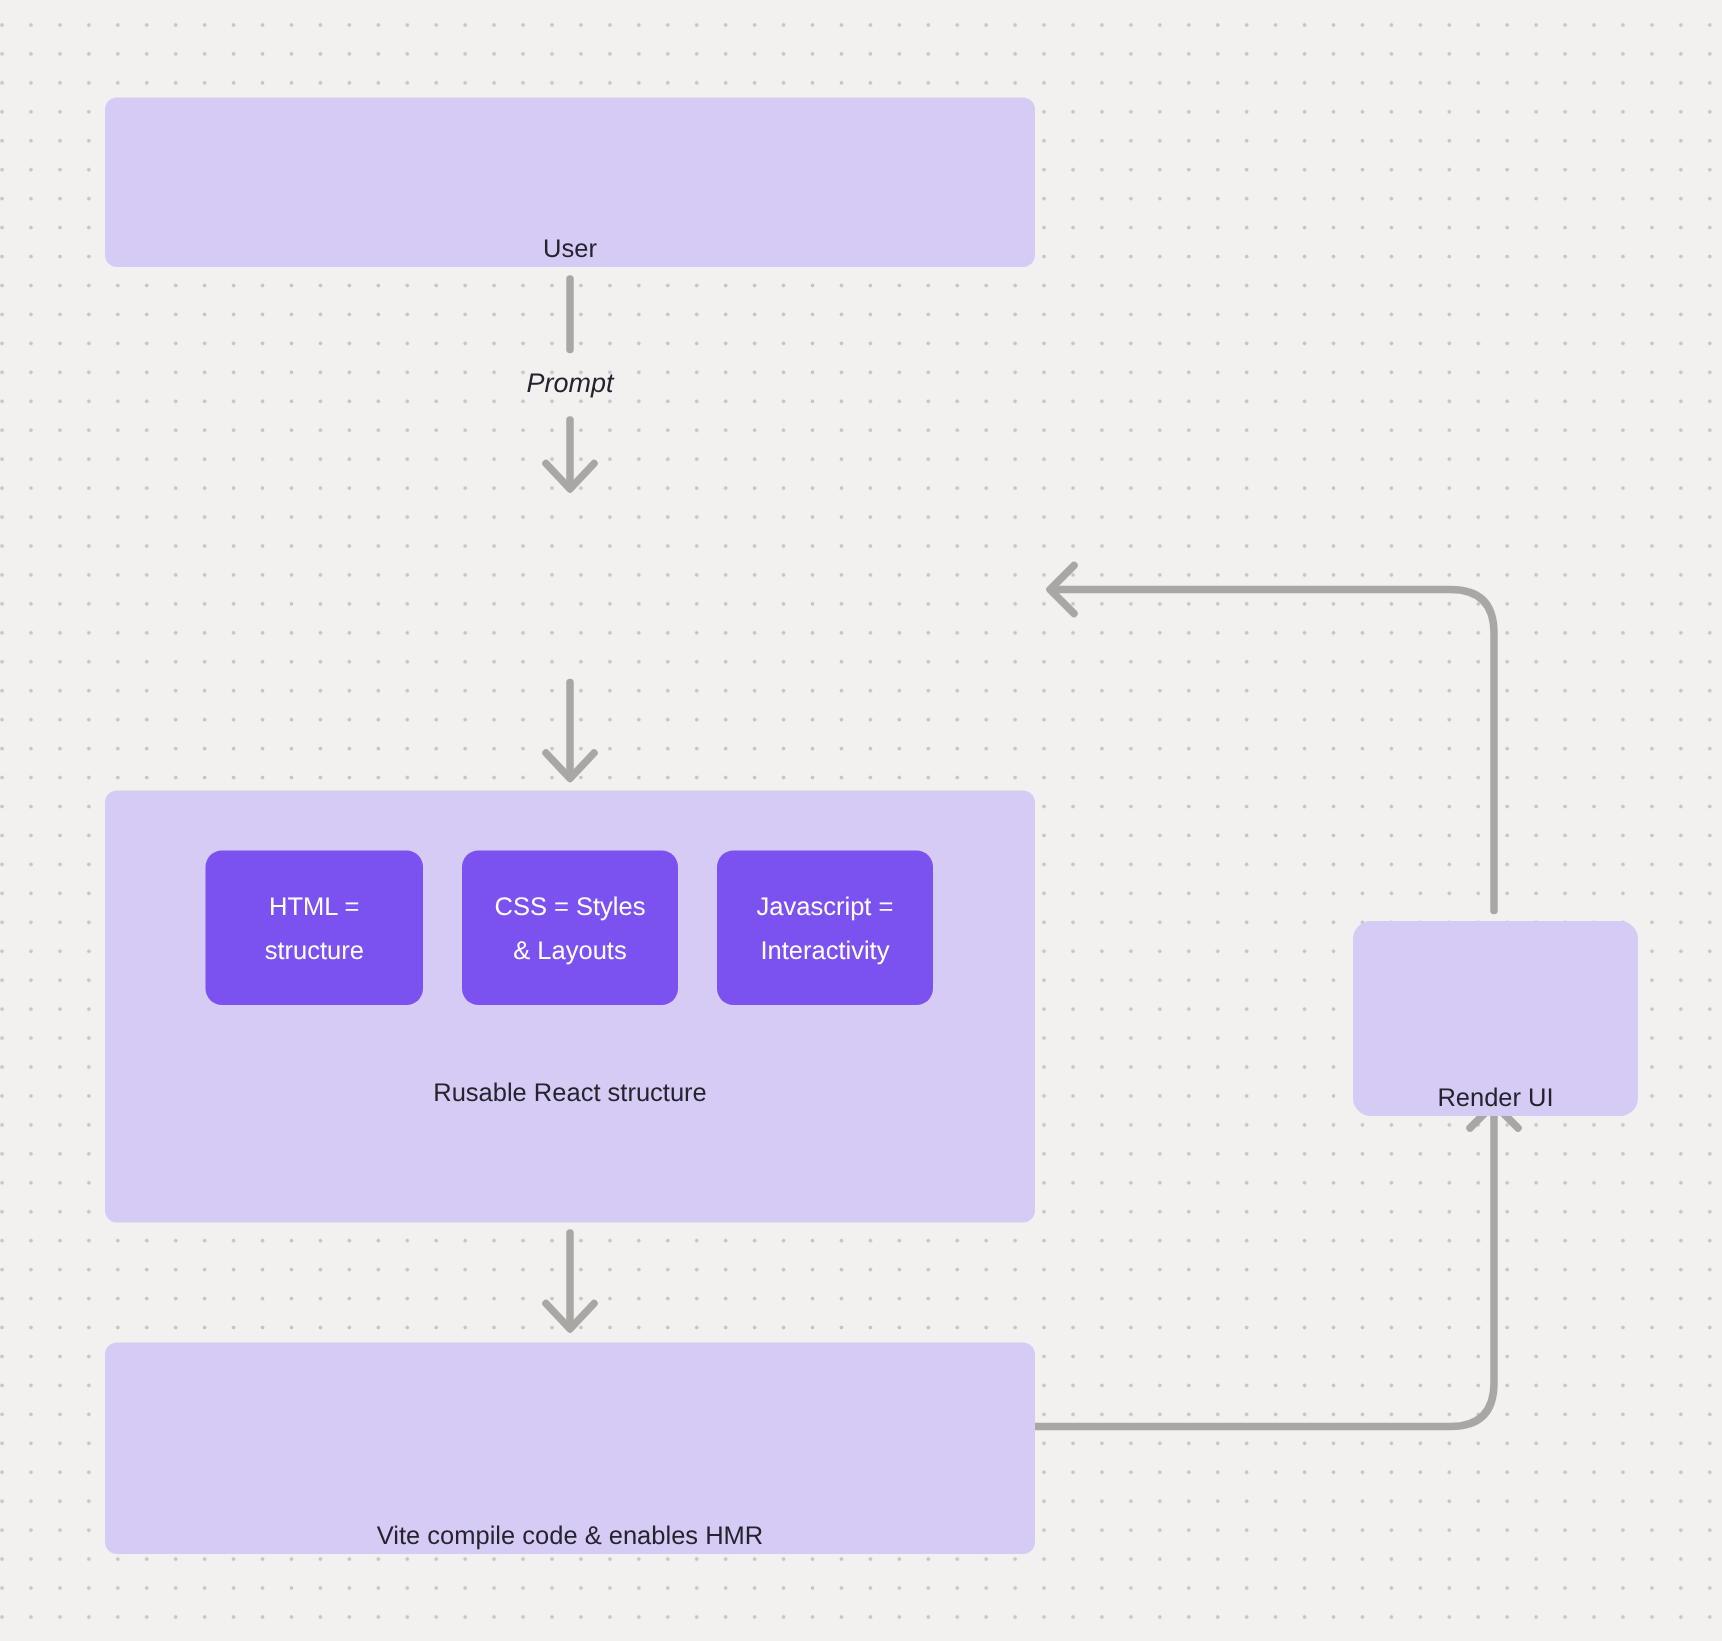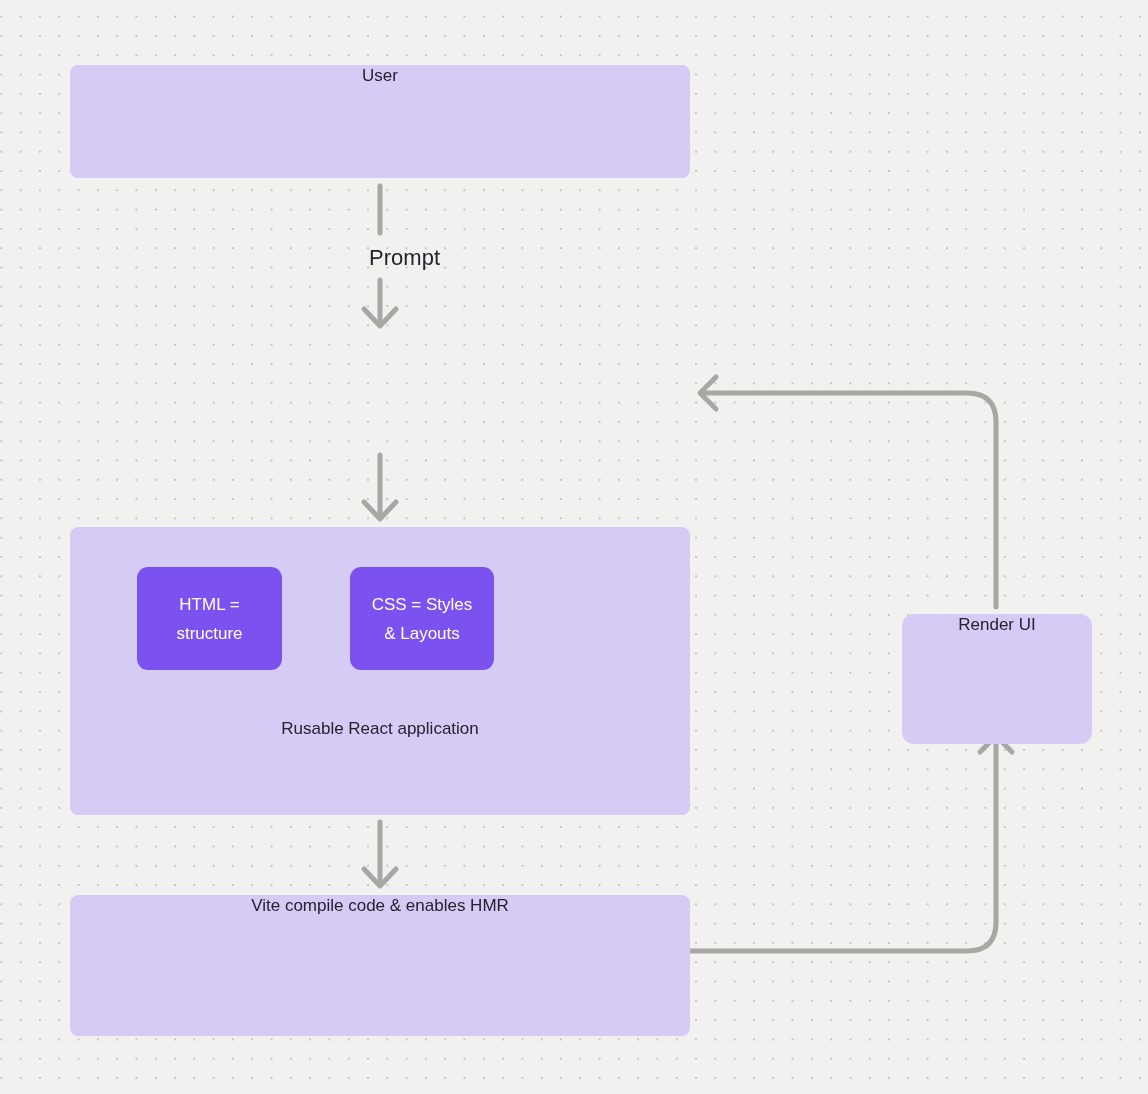--- a/index.html
+++ b/index.html
@@ -35,21 +35,21 @@
     fill: none;
     stroke: var(--connector);
     stroke-width: 5;
     stroke-linecap: round;
     stroke-linejoin: round;
   }
   .node {
     position: absolute;
     z-index: 2;
     display: flex;
-    align-items: flex-start;
+    align-items: flex-end;
     justify-content: center;
     text-align: center;
     background: var(--node-fill);
     border-radius: 8px;
     font-size: 17px;
     line-height: 1.35;
     color: var(--text);
   }
   .node-user   { left: 70px;  top: 65px;  width: 620px; height: 113px; }
   .node-webapp { left: 70px;  top: 333px; width: 620px; height: 115px; }
@@ -63,42 +63,43 @@
     justify-content: center;
     text-align: center;
     background: var(--chip-fill);
     color: var(--chip-text);
     border-radius: 11px;
     font-size: 17px;
     line-height: 29px;
     white-space: pre-line;
   }
   .chip-1 { left: 67px;  top: 40px; width: 145px; height: 103px; }
-  .chip-2 { left: 238px; top: 40px; width: 144px; height: 103px; margin-left: 42px; }
+  .chip-2 { left: 238px; top: 40px; width: 144px; height: 103px; }
   .chip-3 { left: 408px; top: 40px; width: 144px; height: 103px; }
   .group-label {
     position: absolute;
     left: 0;
     top: 182px;
     width: 100%;
     height: 40px;
     display: flex;
     align-items: center;
     justify-content: center;
     font-size: 17px;
   }
   .edge-label {
     position: absolute;
     z-index: 2;
     left: 320px;
     top: 245px;
     width: 120px;
-    text-align: right;
-    font-size: 22px;
+    text-align: center;
+    font-size: 18px;
     color: var(--text);
+    font-style: italic;
   }
 </style>
 </head>
 <body>
 
 <div class="canvas">
 
   <svg class="connectors" width="1148" height="1094" viewBox="0 0 1148 1094">
     <path d="M380 186 V233"></path>
     <path d="M380 280 V325"></path>
@@ -122,21 +123,25 @@
 
   <div class="node node-group">
     <div class="chip chip-1">
       <span>HTML =
 structure</span>
     </div>
     <div class="chip chip-2">
       <span>CSS = Styles
 &amp; Layouts</span>
     </div>
-    <div class="group-label">Rusable React application</div>
+    <div class="chip chip-3">
+      <span>Javascript =
+Interactivity</span>
+    </div>
+    <div class="group-label">Rusable React structure</div>
   </div>
 
   <div class="node node-vite">
     <span>Vite compile code &amp; enables HMR</span>
   </div>
 
   <div class="node node-render">
     <span>Render UI</span>
   </div>
 

